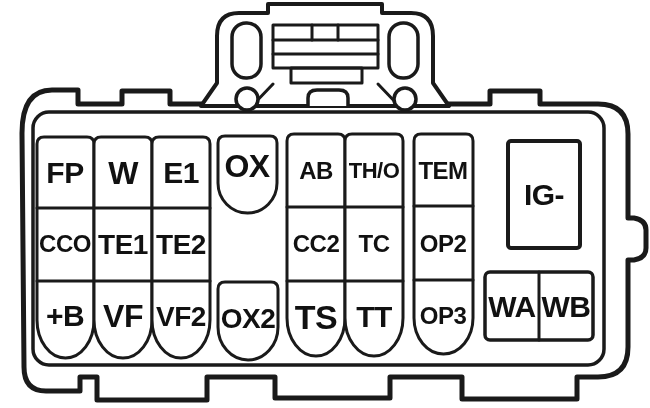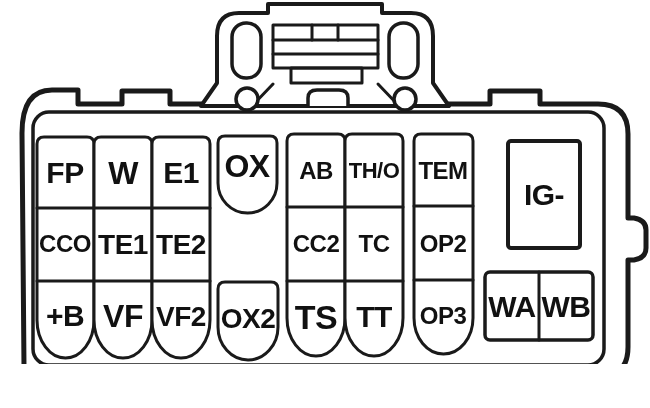--- a/index.html
+++ b/index.html
@@ -1,17 +1,17 @@
 <!DOCTYPE html>
 <html><head>
 <meta charset="utf-8">
 <style>
   html, body { margin: 0; padding: 0; background: #ffffff; }
   .stage {
-    width: 650px; height: 364px; position: relative;
+    width: 650px; height: 408px; position: relative;
     background: #7dd3fc; overflow: hidden;
   }
   svg { position: absolute; left: 0; top: 0; }
   .ln  { fill: none; stroke: #1a1a1a; stroke-linecap: round; stroke-linejoin: round; }
   .fw  { fill: #ffffff; stroke: #1a1a1a; stroke-linecap: round; stroke-linejoin: round; }
   .w5  { stroke-width: 5; }
   .w4  { stroke-width: 4; }
   .w35 { stroke-width: 3.5; }
   .w3  { stroke-width: 3; }
   text {

